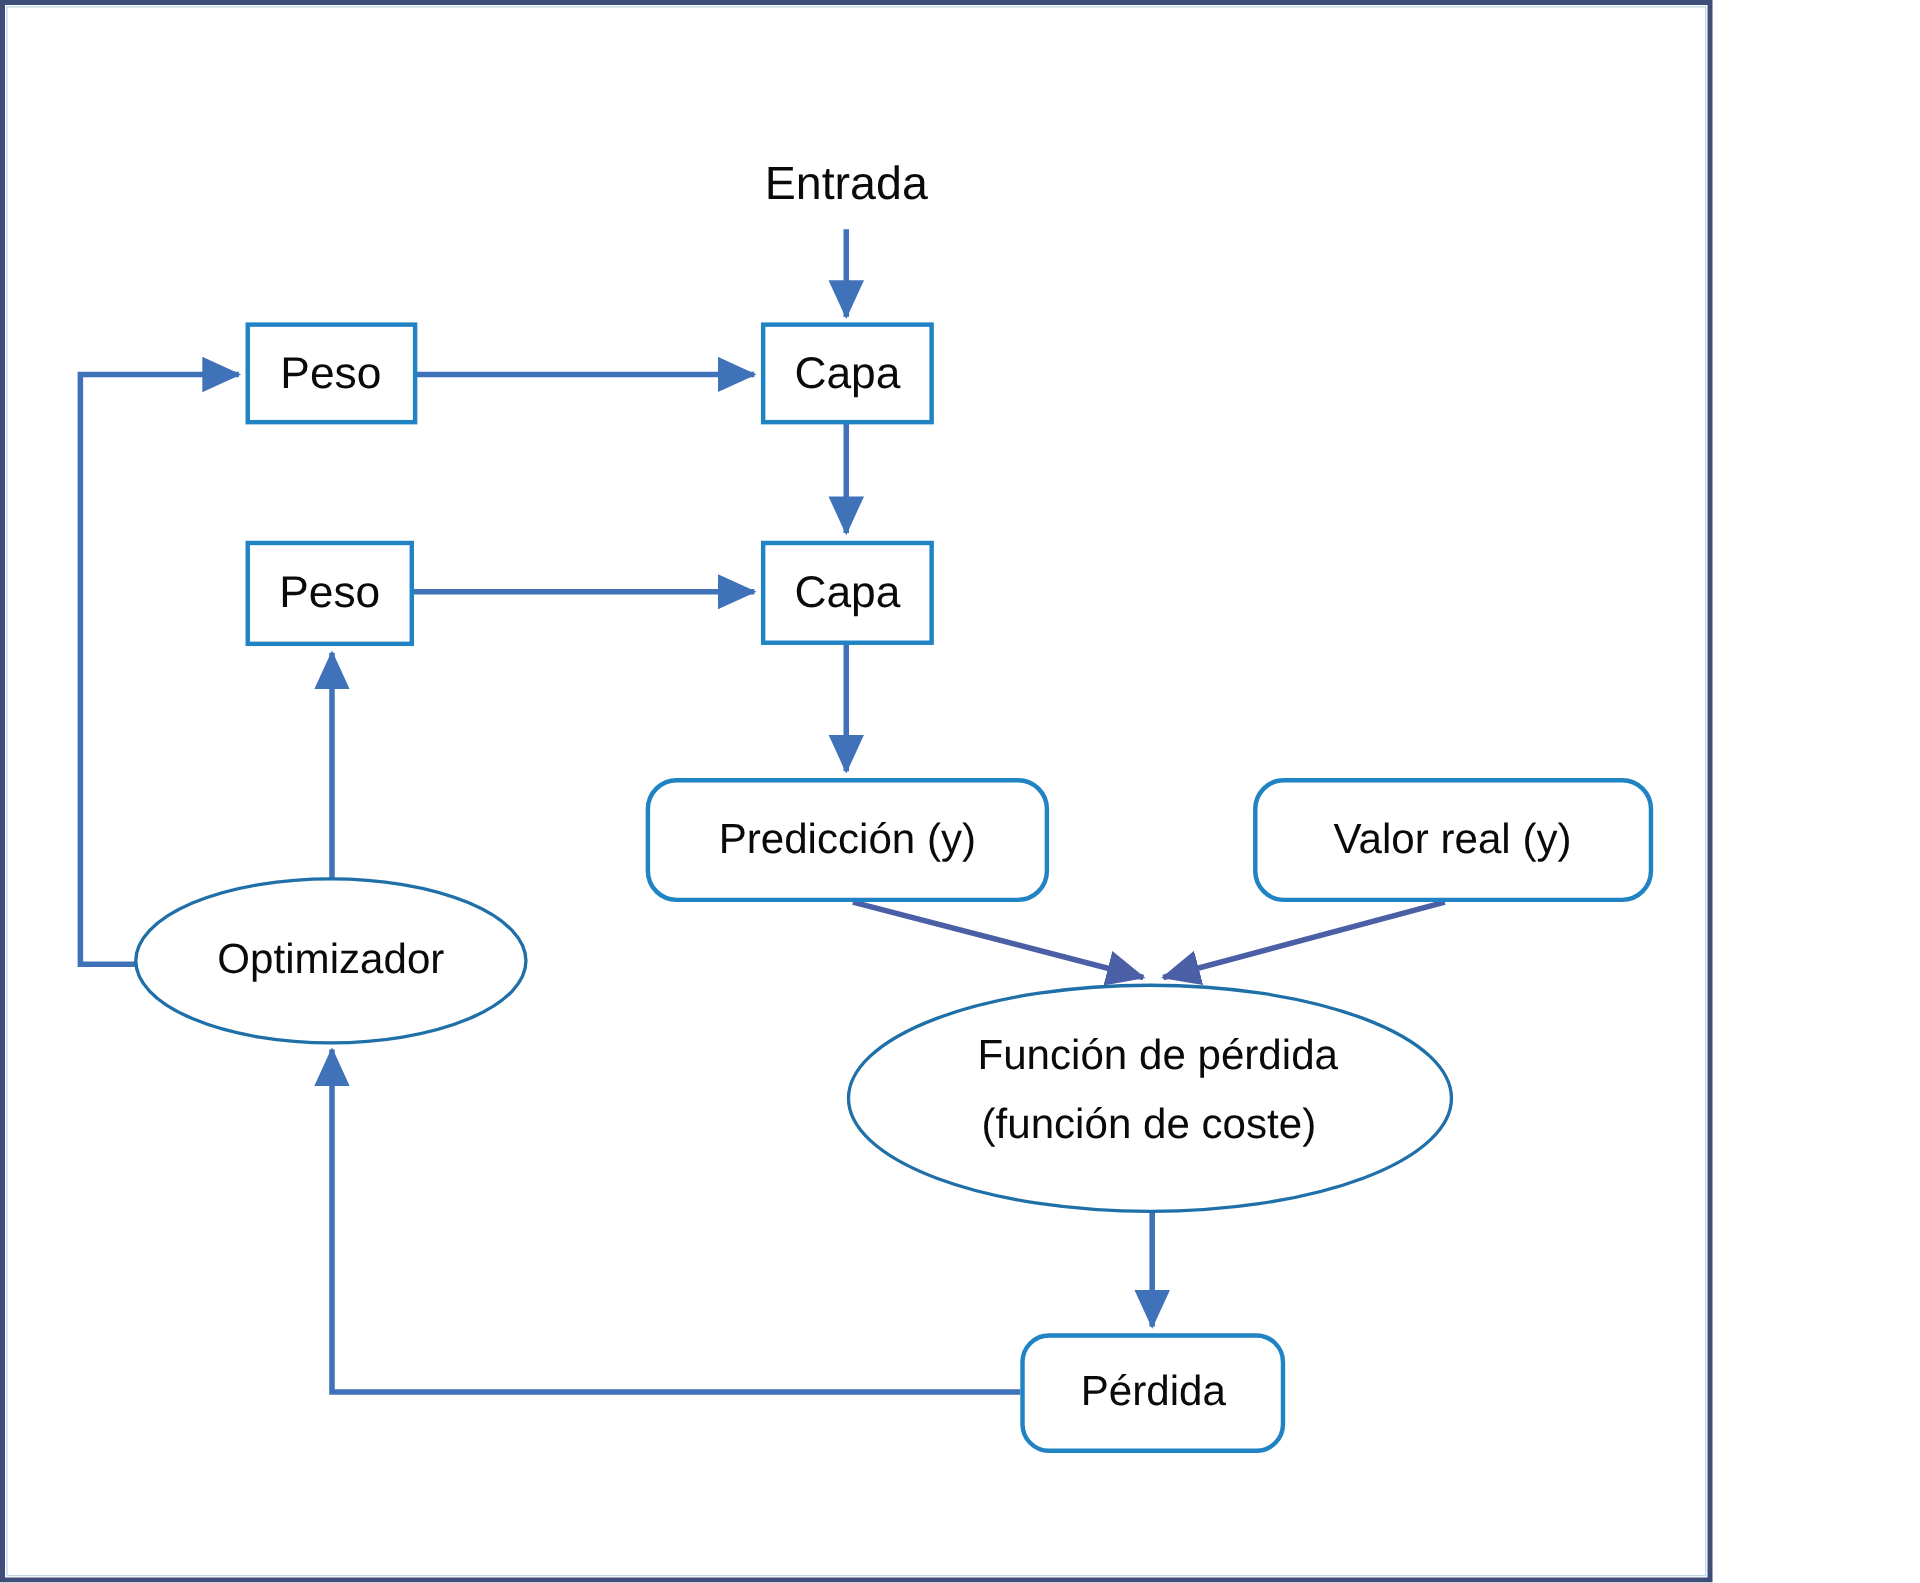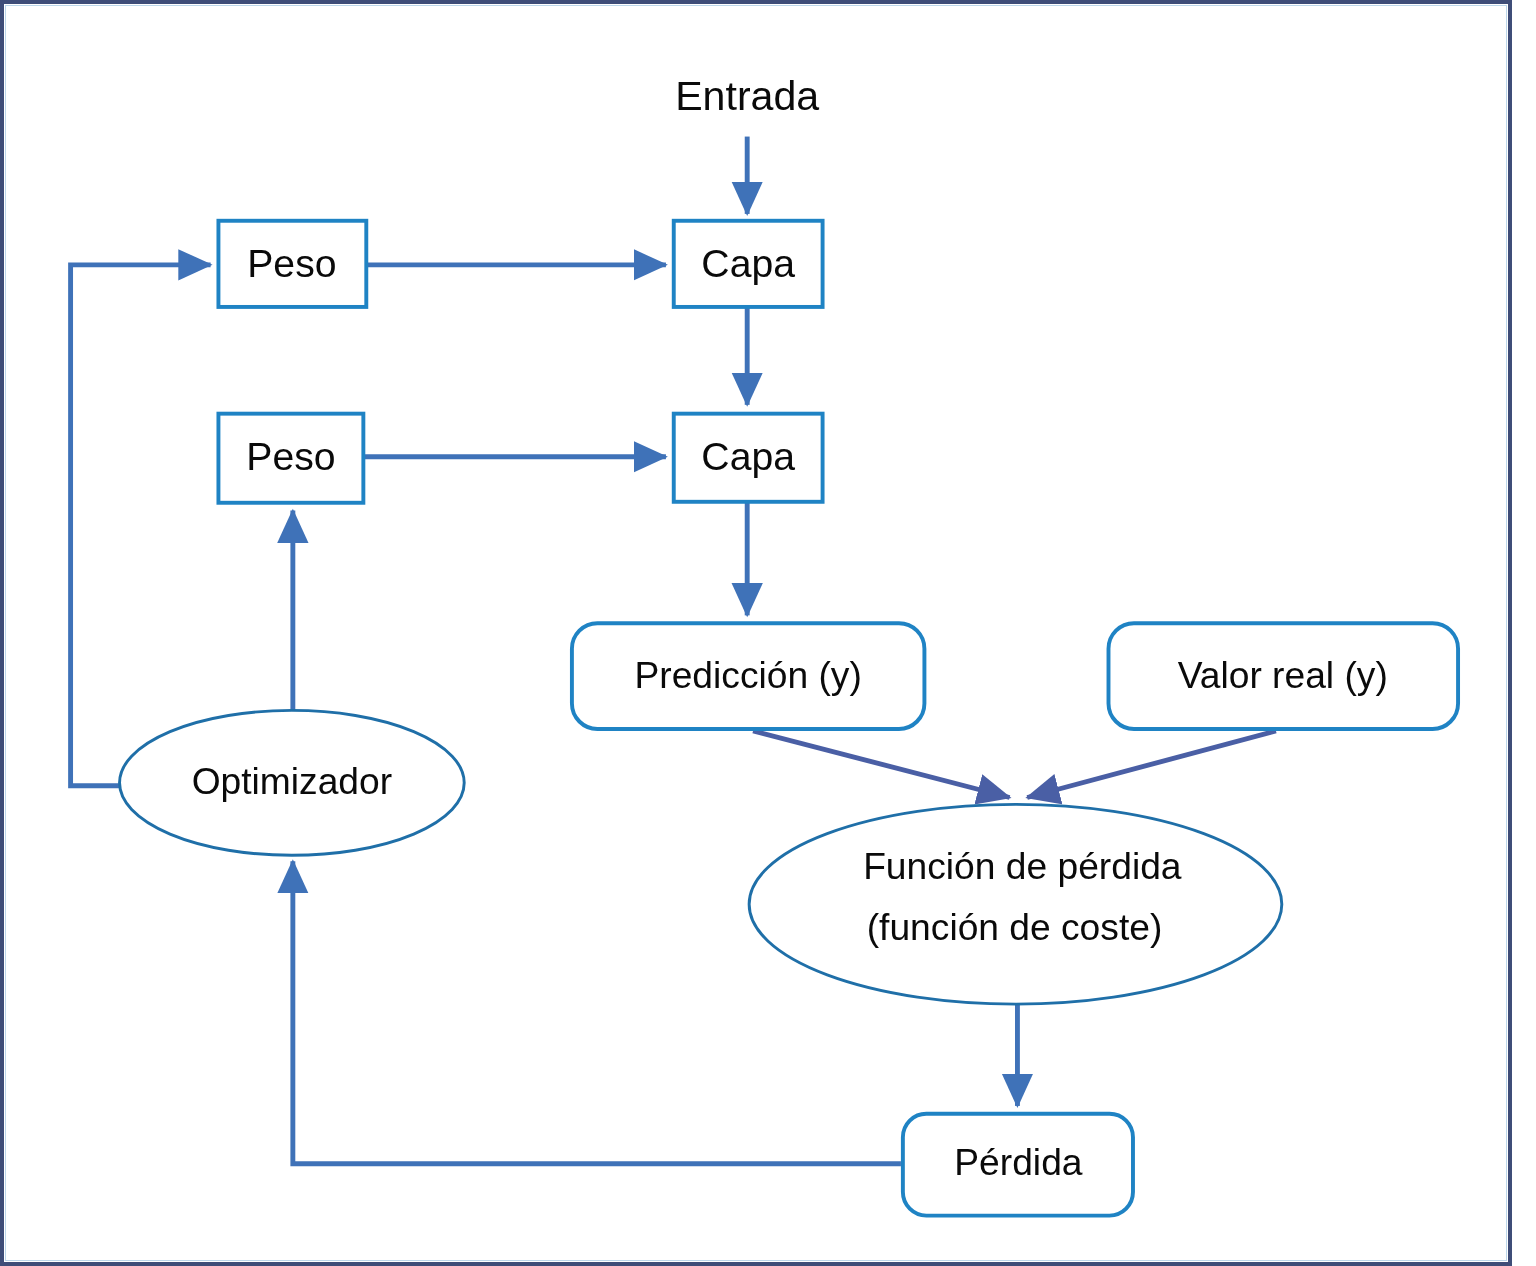--- a/index.html
+++ b/index.html
@@ -10,21 +10,21 @@
   }
   body {
     width: 1536px;
     height: 1266px;
     font-family: "Liberation Sans", sans-serif;
     overflow: hidden;
   }
   #frame {
     position: relative;
     box-sizing: border-box;
-    width: 1512px;
+    width: 1370px;
     height: 1266px;
     background: #ffffff;
     border: 4px solid #3f4d78;
     outline: 1px solid #bcd6ea;
     outline-offset: -6px;
   }
   #diagram {
     position: absolute;
     left: 0;
     top: 0;

